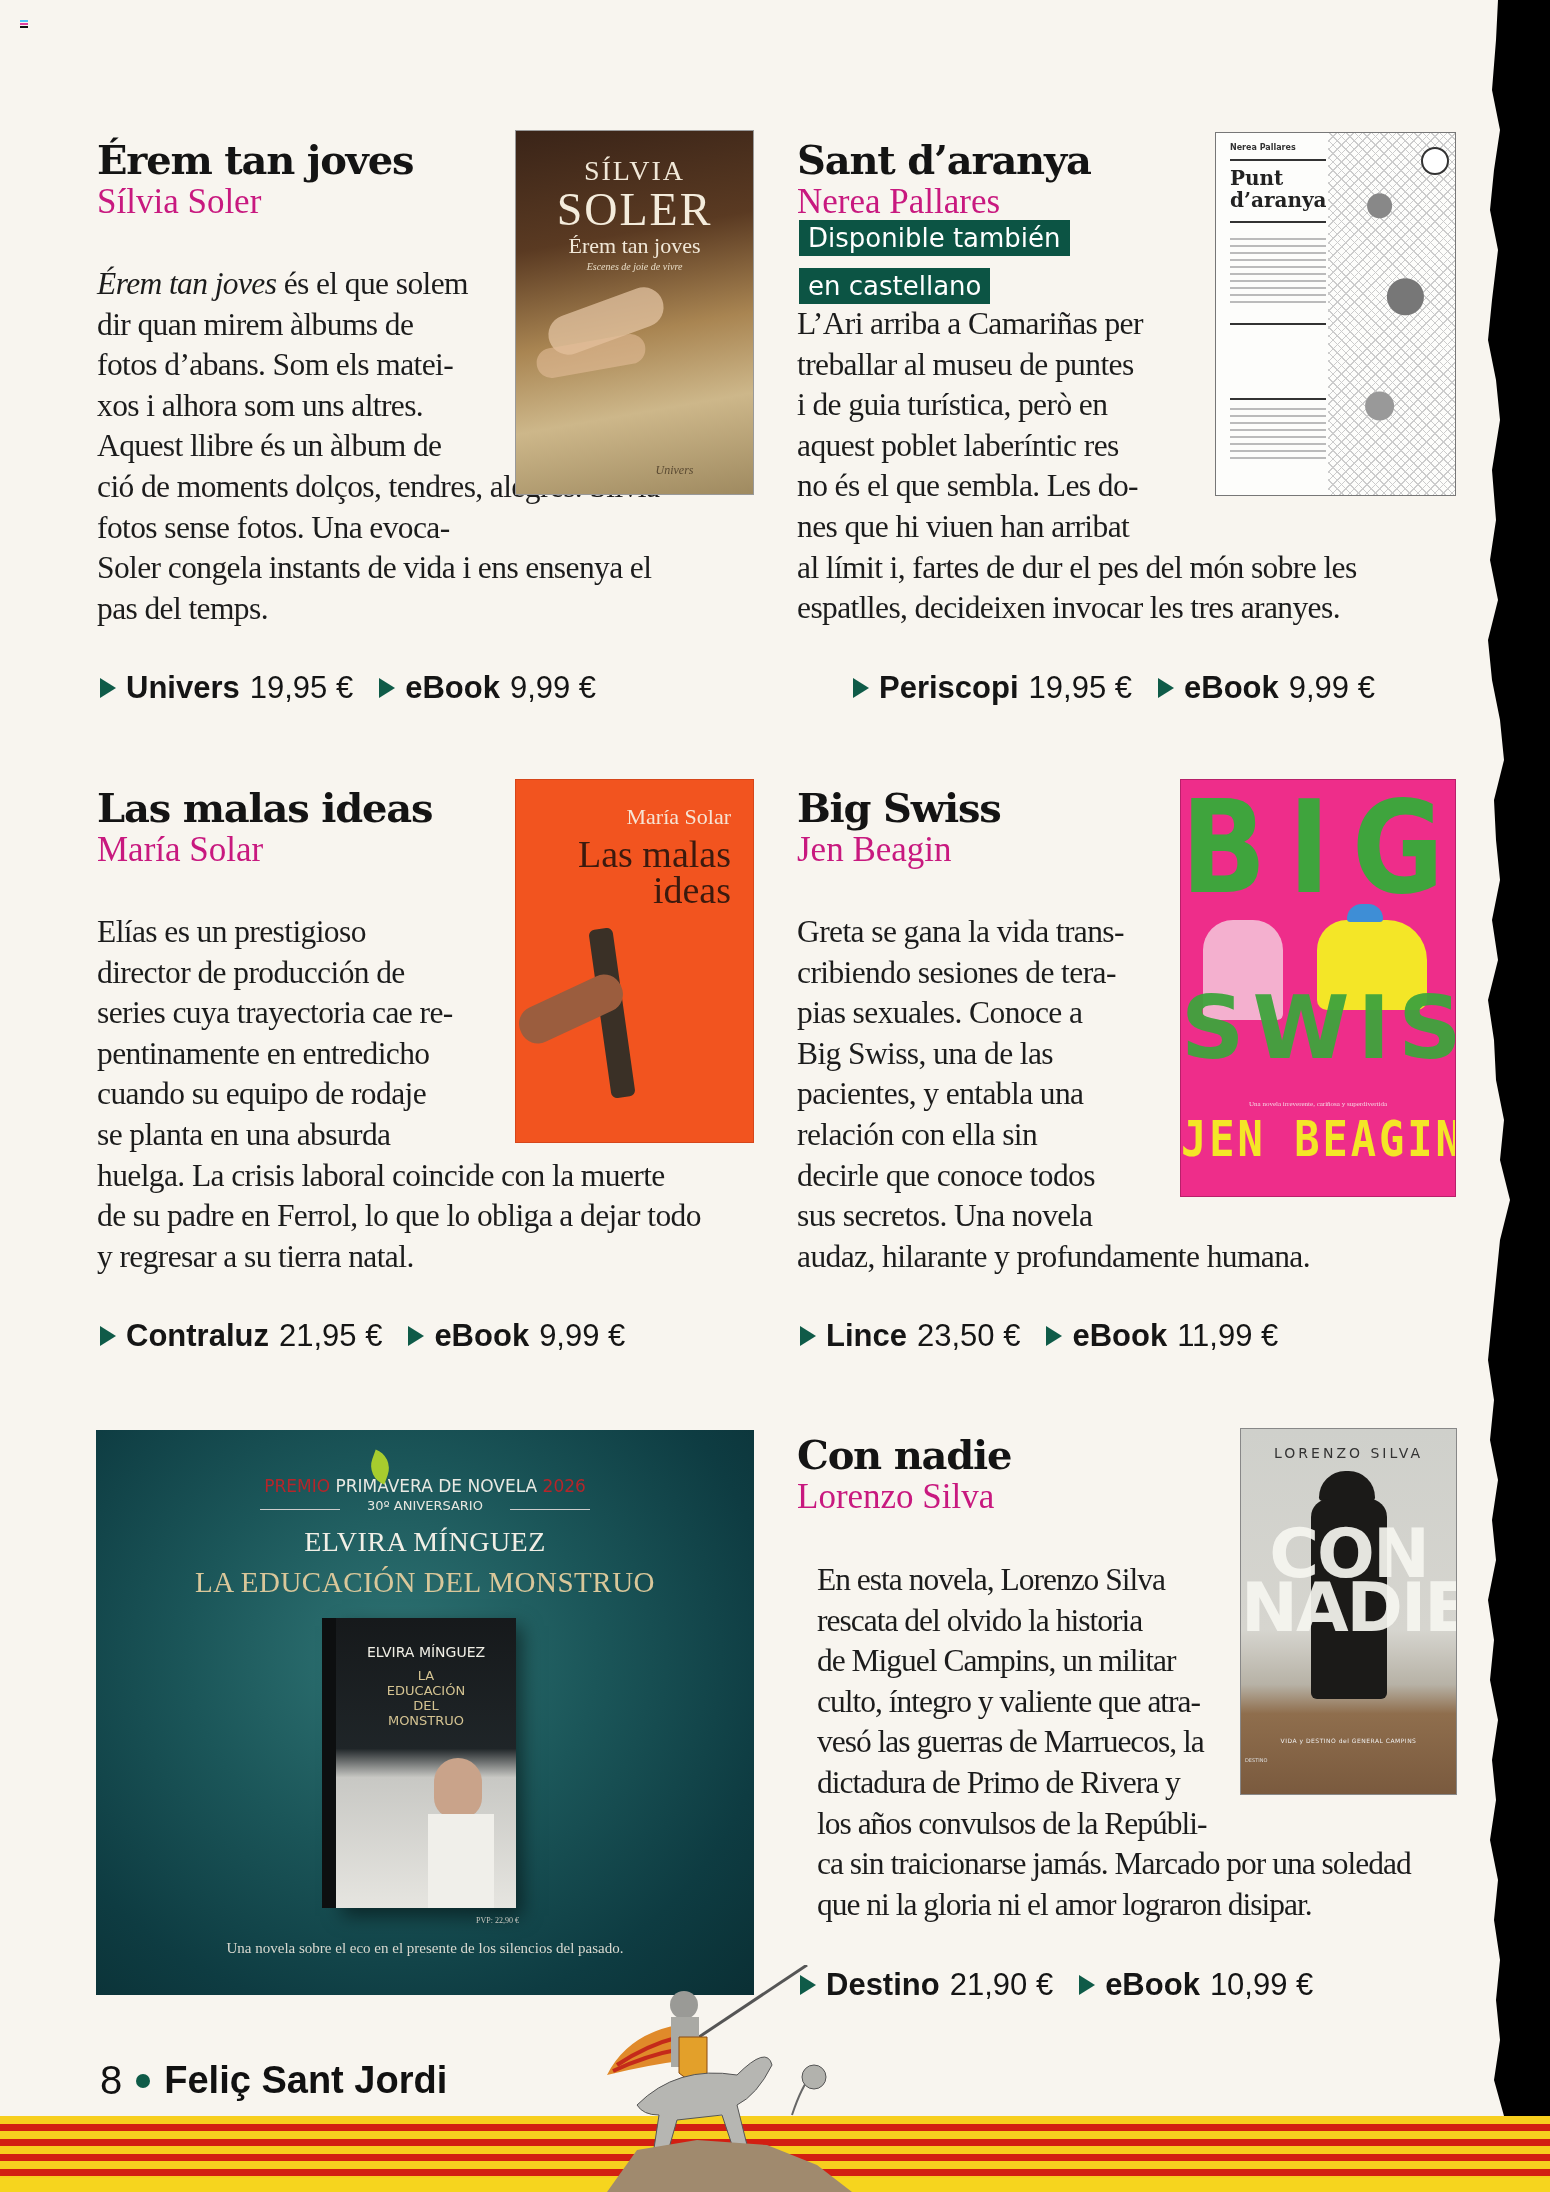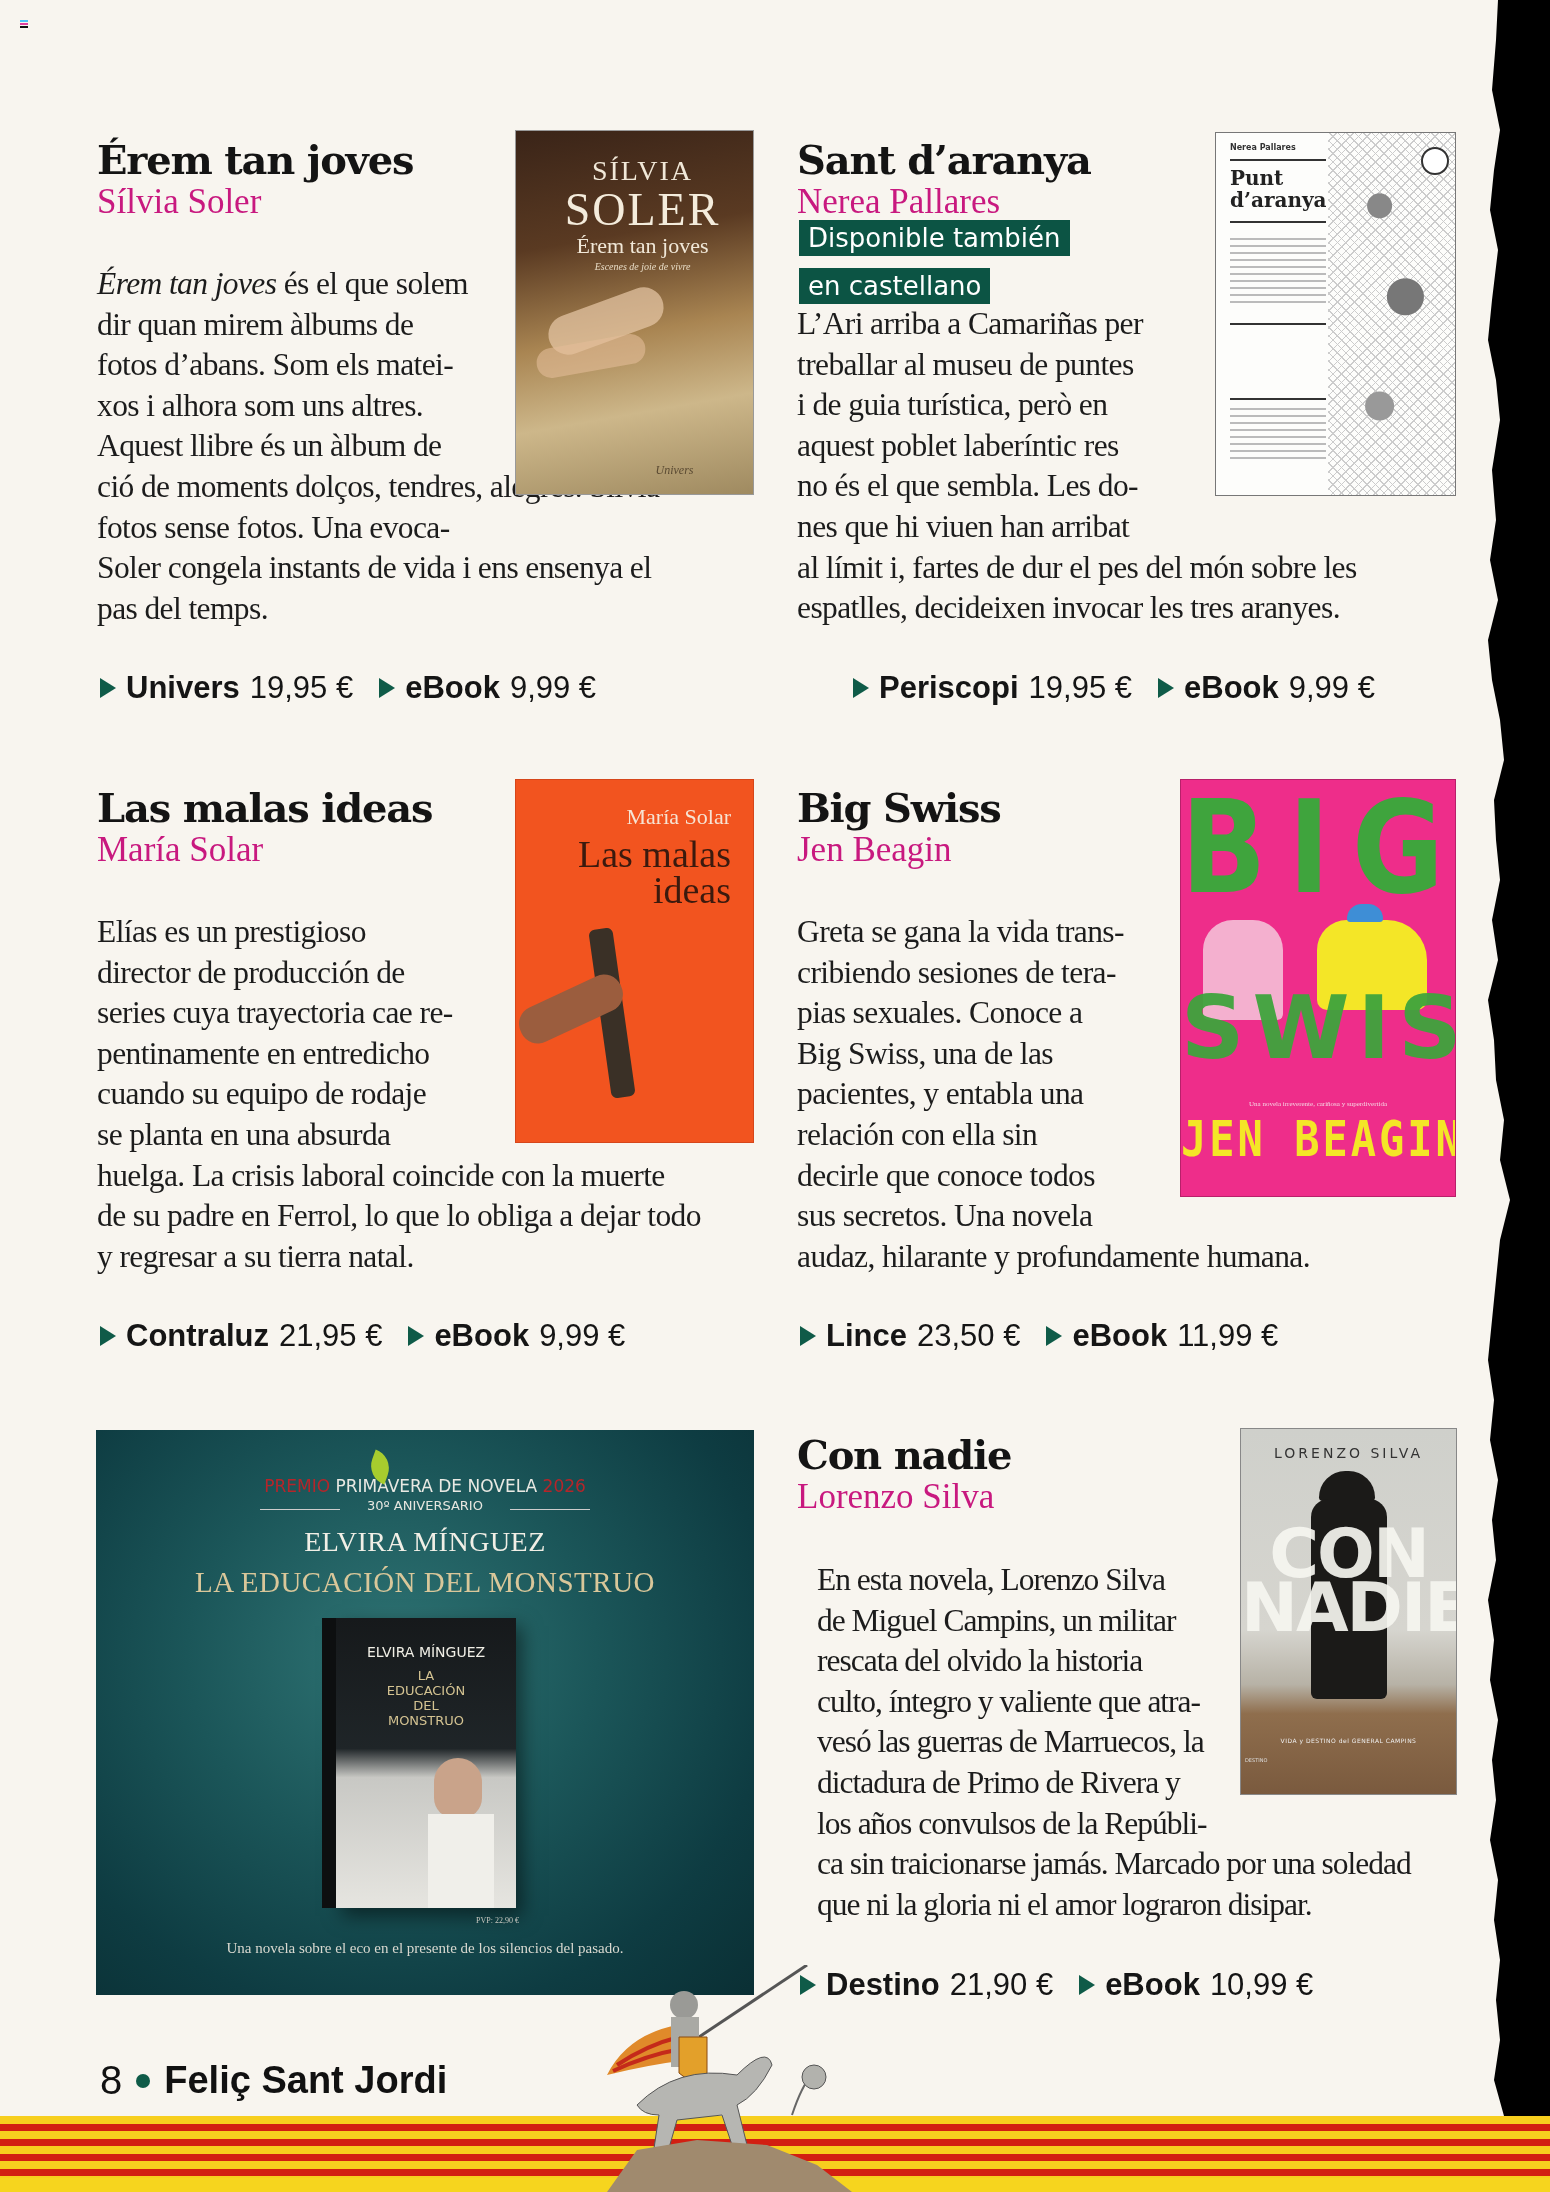--- a/index.html
+++ b/index.html
@@ -83,21 +83,21 @@
       <span class="line">pas del temps.</span>
     </div>
     <div class="abs price-row" style="left:100px; top:668px;">
       <span class="tri"></span>
       <span class="pub">Univers</span>
       <span class="val">19,95 €</span>
       <span class="tri"></span>
       <span class="pub">eBook</span>
       <span class="val">9,99 €</span>
     </div>
-    <div class="cover" style="left:515px; top:130px; width:239px; height:365px; background: linear-gradient(170deg, #3a2418 0%, #5a3a22 30%, #a98552 55%, #cdb78a 75%, #9f8a60 100%); padding-left: 8px;">
+    <div class="cover" style="left:515px; top:130px; width:239px; height:365px; background: linear-gradient(170deg, #3a2418 0%, #5a3a22 30%, #a98552 55%, #cdb78a 75%, #9f8a60 100%);">
       <div class="ct" style="top:24px; font-family:'Liberation Serif',serif; font-size:28px; color:#f1e8d8; letter-spacing:2px;">SÍLVIA</div>
       <div class="ct" style="top:52px; font-family:'Liberation Serif',serif; font-size:46px; color:#f4ecdc; letter-spacing:2px;">SOLER</div>
       <div class="ct" style="top:102px; font-family:'Liberation Serif',serif; font-size:22px; color:#f1e8d8;">Érem tan joves</div>
       <div class="ct" style="top:130px; font-family:'Liberation Serif',serif; font-style:italic; font-size:10px; color:#e8dcc6;">Escenes de joie de vivre</div>
       <div style="position:absolute; left:30px; top:170px; width:120px; height:40px; background:#e8c9a8; border-radius:20px; transform:rotate(-20deg); opacity:0.7;"></div>
       <div style="position:absolute; left:20px; top:210px; width:110px; height:30px; background:#e2bd98; border-radius:15px; transform:rotate(-10deg); opacity:0.6;"></div>
       <div class="ct" style="top:332px; left:40px; font-family:'Liberation Serif',serif; font-style:italic; font-size:12px; color:#5a4a32;">Univers</div>
     </div>
   </div>
 
@@ -234,22 +234,22 @@
     </div>
     <div style="position:absolute; left:380px; top:486px; font-family:'Liberation Serif',serif; font-size:8px; color:#c8c8c0;">PVP: 22,90 €</div>
     <div style="position:absolute; left:0; top:510px; width:100%; text-align:center; font-family:'Liberation Serif',serif; font-size:15px; color:#d9d9d0;">Una novela sobre el eco en el presente de los silencios del pasado.</div>
   </div>
 
   <div>
     <div class="abs title" style="left:797px; top:1431px;">Con nadie</div>
     <div class="abs author" style="left:797px; top:1476px;">Lorenzo Silva</div>
     <div class="abs body" style="left:797px; top:1560px; letter-spacing:-1px;margin-left:20px;">
       <span class="line">En esta novela, Lorenzo Silva</span>
+      <span class="line">rescata del olvido la historia</span>
       <span class="line">de Miguel Campins, un militar</span>
-      <span class="line">rescata del olvido la historia</span>
       <span class="line">culto, íntegro y valiente que atra-</span>
       <span class="line">vesó las guerras de Marruecos, la</span>
       <span class="line">dictadura de Primo de Rivera y</span>
       <span class="line">los años convulsos de la Repúbli-</span>
       <span class="line">ca sin traicionarse jamás.  Marcado por una soledad</span>
       <span class="line">que ni la gloria ni el amor lograron disipar.</span>
     </div>
     <div class="abs price-row" style="left:800px; top:1965px;">
       <span class="tri"></span>
       <span class="pub">Destino</span>

